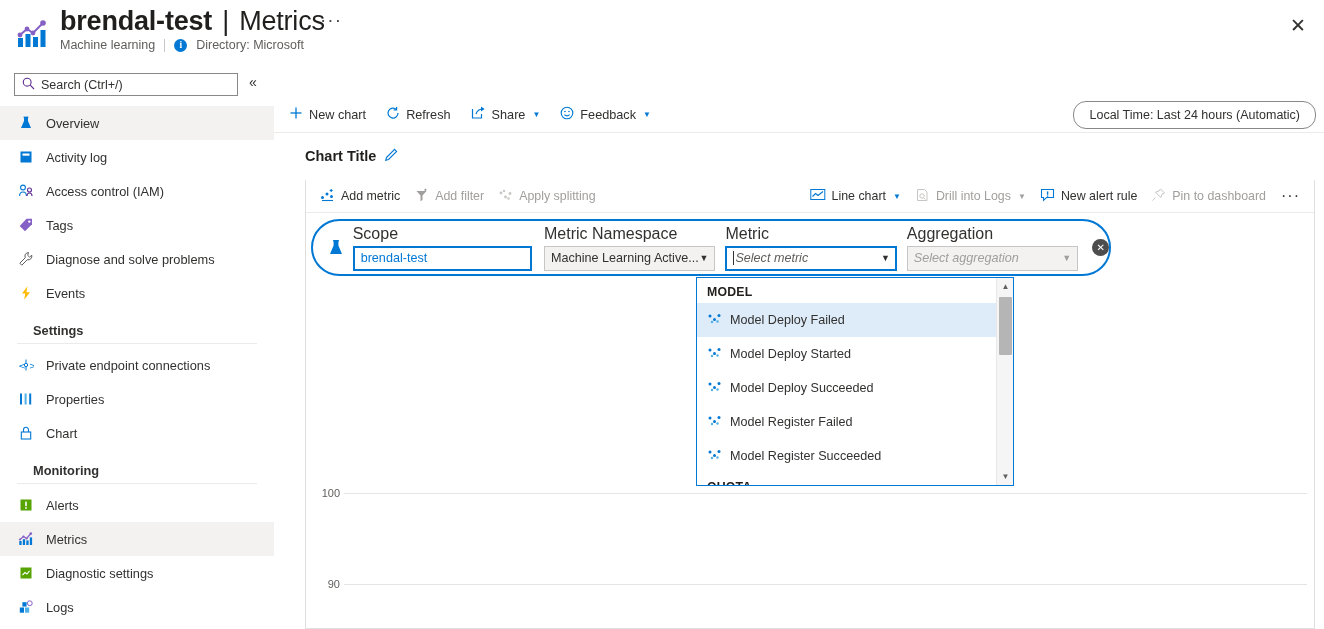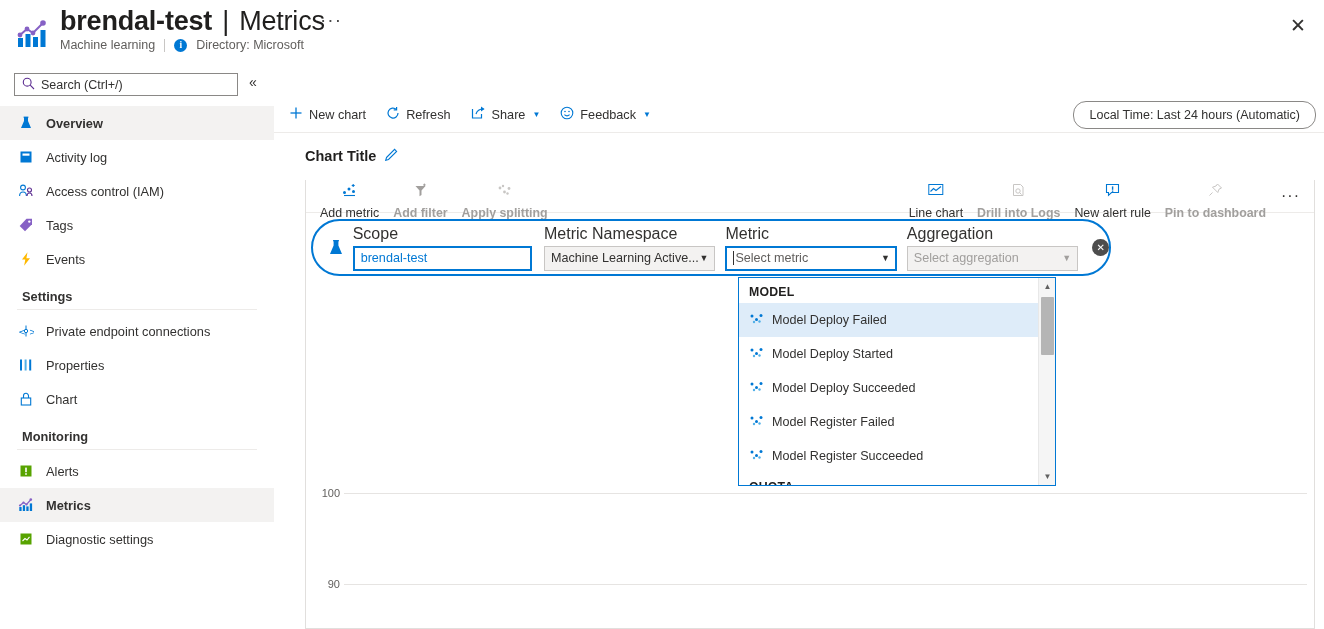--- a/index.html
+++ b/index.html
@@ -49,25 +49,25 @@
     position: absolute; left: 249px; top: 75px; font-size: 14px; color: #323130;
     cursor: pointer; line-height: 1;
   }
 
   
   .sidebar { position: absolute; left: 0; top: 106px; width: 274px; height: 523px; background: #fff; }
   .nav-item {
     height: 34px; display: flex; align-items: center; gap: 12px;
     padding-left: 17px; cursor: pointer; font-size: 12.8px; color: #323130;
   }
-  .nav-item.selected { background: #f3f2f1; font-weight: bold; }
+  .nav-item.selected { background: #f3f2f1; }
   .nav-ico { width: 17px; height: 17px; flex: 0 0 17px; display: flex; align-items: center; justify-content: center; }
   .nav-group {
     font-size: 12.8px; font-weight: 600; color: #323130;
-    padding-left: 22px; margin-top: 13px; margin-bottom: 5px;
+    padding-left: 33px; margin-top: 13px; margin-bottom: 5px;
   }
   .nav-divider { height: 1px; background: #edebe9; margin: 0 17px 4px 17px; }
 
   
   .main { position: absolute; left: 274px; top: 96px; width: 1050px; height: 533px; background: #fff; }
   .cmdbar { position: relative; height: 37px; border-bottom: 1px solid #edebe9; }
   .cmd-items { display: flex; align-items: center; height: 37px; padding-left: 7px; gap: 4px; }
   .cmd-btn {
     display: flex; align-items: center; gap: 6px; height: 29px; padding: 0 8px;
     font-size: 12.7px; color: #323130; cursor: pointer; white-space: nowrap;
@@ -87,57 +87,57 @@
   .chart-card {
     position: absolute; left: 31px; top: 84px; width: 1010px; height: 449px;
     border: 1px solid #e1dfdd; border-top: none; background: #fff;
   }
   .chart-toolbar {
     position: relative; height: 33px; border-bottom: 1px solid #edebe9;
     display: flex; align-items: center; padding-left: 7px; background: #fff;
   }
   .ct-btn {
     display: flex; align-items: center; gap: 6px; height: 27px; padding: 0 7px;
-    font-size: 12.4px; color: #323130; cursor: pointer; white-space: nowrap; flex-direction: column;
-  }
-  .ct-btn.disabled { color: #a19f9d; cursor: default; font-weight: bold; }
+    font-size: 12.4px; color: #323130; cursor: pointer; white-space: nowrap;
+  }
+  .ct-btn.disabled { color: #a19f9d; cursor: default; }
   .ct-right { position: absolute; right: 6px; display: flex; align-items: center; }
   .ct-dots { font-size: 16px; color: #323130; padding: 0 8px; cursor: pointer; letter-spacing: 1px; line-height: 1; }
 
   
   .picker {
     position: absolute; left: 5px; top: 39px; width: 800px; height: 57px;
     border: 2px solid #0078d4; border-radius: 29px; background: #fff; z-index: 7;
     display: flex; align-items: center;
   }
   .picker-ico { margin-left: 12px; margin-right: 6px; width: 22px; display:flex; align-items:center; justify-content:center; }
   .fld { position: relative; }
   .fld-label { font-size: 16px; color: #323130; margin-bottom: 3px; font-weight: 400; }
   .fld-input {
     height: 25px; border: 1px solid #8a8886; background: #fff;
     display: flex; align-items: center; padding: 0 6px; font-size: 12.6px;
   }
   .fld-input.focused { border: 2px solid #0078d4; }
   .fld-input.disabled { background: #f3f2f1; border-color: #c8c6c4; }
   .fld-val { color: #323130; }
   .fld-val.linkish { color: #0078d4; }
-  .fld-ph { color: #605e5c; }
+  .fld-ph { color: #605e5c; font-style: italic; }
   .fld-ph.dis { color: #a19f9d; }
   .dd-chev { position: absolute; right: 7px; font-size: 9px; color: #323130; }
   .dd-chev.dis { color: #a19f9d; }
   .caret { display:inline-block; width:1px; height:14px; background:#323130; margin-right:1px; }
   .remove-btn {
     width: 17px; height: 17px; border-radius: 50%; background: #4d4d4d;
     color: #fff; font-size: 10px; display: flex; align-items: center; justify-content: center;
     cursor: pointer; margin-left: 14px; font-family: "DejaVu Sans", sans-serif;
   }
 
   
   .dropdown {
-    position: absolute; left: 432px; top: 97px; width: 318px; height: 209px;
+    position: absolute; left: 390px; top: 97px; width: 318px; height: 209px;
     background: #fff; border: 1px solid #0078d4; z-index: 9; overflow: hidden;
   }
   .dd-list { position: absolute; left: 0; top: 0; right: 17px; bottom: 0; }
   .dd-group {
     font-size: 12.3px; font-weight: 600; color: #201f1e; padding: 7px 0 4px 10px;
     letter-spacing: 0.2px;
   }
   .dd-item {
     height: 34px; display: flex; align-items: center; gap: 8px; padding-left: 10px;
     font-size: 12.6px; color: #323130; cursor: pointer;
@@ -251,20 +251,28 @@
     <div class="nav-item">
       <span class="nav-ico">
         <svg width="16" height="16" viewBox="0 0 16 16">
           <path d="M8.5 1.8 H14 v5.5 L7 14.3 L1.7 9 z" fill="#8661c5"></path>
           <circle cx="11.3" cy="4.6" r="1.2" fill="#fff"></circle>
         </svg>
       </span>
       <span>Tags</span>
     </div>
 
+    <div class="nav-item">
+      <span class="nav-ico">
+        <svg width="16" height="16" viewBox="0 0 16 16">
+          <path d="M10.5 1.5 a3.6 3.6 0 0 0-3.2 5.2 L1.8 12.2 l2 2 l5.5-5.5 a3.6 3.6 0 0 0 4.4-4.6 l-2.1 2.1 l-1.9-1.9 z" stroke="#605e5c" stroke-width="1" fill="none"></path>
+        </svg>
+      </span>
+      <span>Diagnose and solve problems</span>
+    </div>
 
     <div class="nav-item">
       <span class="nav-ico">
         <svg width="16" height="16" viewBox="0 0 16 16">
           <path d="M9.5 1.2 L4 8.6 h3.3 l-1.2 6.2 L12 7.2 H8.4 z" fill="#ffb900"></path>
         </svg>
       </span>
       <span>Events</span>
     </div>
 
@@ -339,20 +347,31 @@
     <div class="nav-item">
       <span class="nav-ico">
         <svg width="16" height="16" viewBox="0 0 16 16">
           <rect x="2.5" y="2.5" width="11" height="11" fill="#57a300"></rect>
           <path d="M4.5 10 L7 7.5 L9 9 L11.5 5.8" stroke="#fff" stroke-width="1.1" fill="none"></path>
         </svg>
       </span>
       <span>Diagnostic settings</span>
     </div>
 
+    <div class="nav-item">
+      <span class="nav-ico">
+        <svg width="16" height="16" viewBox="0 0 16 16">
+          <rect x="1.8" y="8.5" width="4.2" height="5.2" fill="#0078d4"></rect>
+          <rect x="7" y="8.5" width="4.2" height="5.2" fill="#50b0e8"></rect>
+          <rect x="4.4" y="3.2" width="4.2" height="4.4" fill="#0078d4"></rect>
+          <circle cx="11.8" cy="4.2" r="2.4" stroke="#8661c5" stroke-width="1" fill="none"></circle>
+        </svg>
+      </span>
+      <span>Logs</span>
+    </div>
   </div>
 
   <div class="main">
 
     <div class="cmdbar">
       <div class="cmd-items">
         <div class="cmd-btn">
           <span>
             <svg width="14" height="14" viewBox="0 0 14 14">
               <line x1="7" y1="1.5" x2="7" y2="12.5" stroke="#0078d4" stroke-width="1.3"></line>

